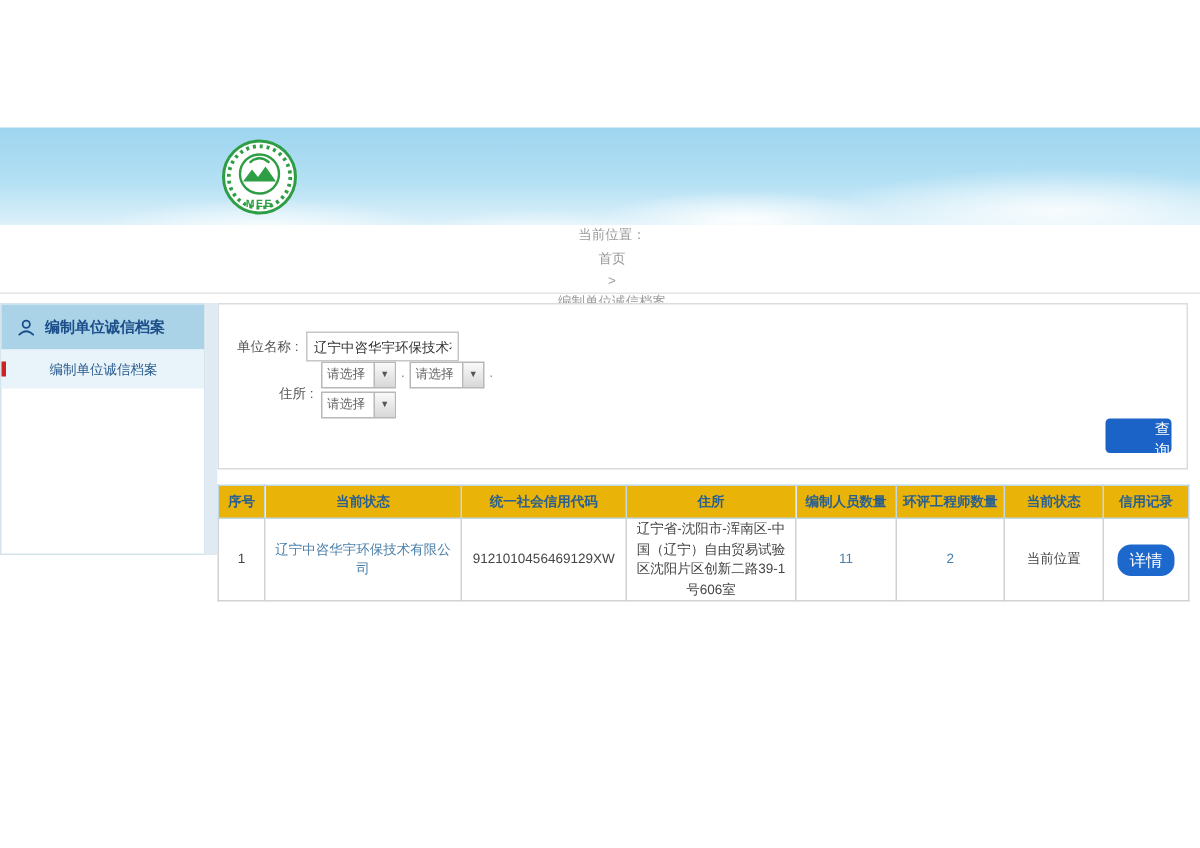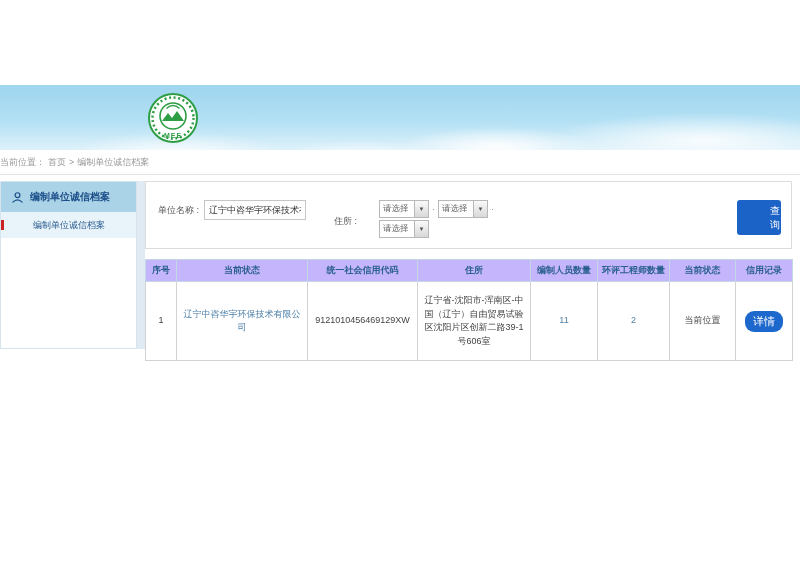--- a/index.html
+++ b/index.html
@@ -22,23 +22,23 @@
   }
   .logo { width:52px; height:52px; margin-right:12px; flex:0 0 auto; }
   .banner-title {
     font-size:30px; font-weight:bold; color:#1d3e94;
     letter-spacing:4px; white-space:nowrap;
     text-shadow:0 1px 0 rgba(255,255,255,.5);
   }
 
   
   .breadcrumb {
-    height:25px; display:flex; align-items:center; gap:3px;
-    padding-left:0; font-size:9px; color:#999;
-    border-bottom:1px solid #e4e4e4; background:#fff;
+    height:46px; display:flex; align-items:center; gap:3px;
+    padding-left:16px; font-size:9px; color:#999;
+    border-bottom:1px solid #e4e4e4; background:#fff;flex-direction:column;
   }
   .breadcrumb a { color:#999; text-decoration:none; cursor:pointer; }
 
   
   .content { display:flex; margin-top:6px; }
   .sidebar {
     width:137px; height:168px; background:#fff;
     border:1px solid #d6e4ee; flex:0 0 auto;
   }
   .sidebar-header {
@@ -52,64 +52,64 @@
     font-size:9px; color:#2a5d8f; cursor:pointer;
   }
   .red-marker { position:absolute; left:0; top:8px; width:3px; height:10px; background:#cc2222; }
   .gap-strip { width:8px; height:168px; background:#dfeaf2; flex:0 0 auto; }
   .main { flex:1; background:#fff; padding-right:5px; }
 
   
   .search-panel {
     width:647px; border:1px solid #dcdcdc; background:#fff;
     padding:18px 10px 10px 12px;
-    display:flex; align-items:flex-start; font-size:9px; color:#555;
+    display:flex; align-items:flex-start; font-size:9px; color:#555;flex-direction:column;
   }
   .field { display:flex; align-items:center; }
   .field label { white-space:nowrap; }
   .text-input {
     height:20px; border:1px solid #c6c6c6; background:#fff;
     font-size:9px; color:#333; padding:0 4px; margin-left:5px; outline:none;
     font-family:"Liberation Sans","DejaVu Sans",sans-serif;
   }
   .addr-group { display:flex; align-items:center; margin-left:28px; }
-  .dd-rows { display:flex; flex-direction:column; gap:2px; margin-left:22px; }
+  .dd-rows { display:flex; flex-direction:column; gap:2px; margin-left:5px; }
   .dd-row { display:flex; align-items:center; }
   .select {
     width:50px; height:18px; border:1px solid #b8b8b8; background:#fff;
     display:flex; align-items:center; cursor:pointer;
   }
   .select .sel-text { flex:1; font-size:8.5px; color:#666; padding-left:3px; white-space:nowrap; overflow:hidden; }
   .select .sel-arrow {
     width:14px; height:100%; border-left:1px solid #b8b8b8;
     background:linear-gradient(180deg,#fafafa,#d8d8d8);
     display:flex; align-items:center; justify-content:center;
     font-size:6px; color:#555;
   }
   .dot-sep { margin:0 3px; color:#888; }
   .query-btn {
-    margin-left:auto; width:44px; height:35px; border:none; border-radius:3px;
+    margin-left:auto; width:44px; height:23px; border:none; border-radius:3px;
     background:#1c63c8; color:#fff; font-size:10px; cursor:pointer;
     font-family:Liberation Serif, serif;
     padding-left:32px;
   }
 
   
   table.result {
     width:647px; margin-top:10px; border-collapse:collapse;
     table-layout:fixed; font-size:9px;
   }
   table.result th {
-    background:#c4b5fd; color:#2a6090; font-weight:bold;
+    background:#eab308; color:#2a6090; font-weight:bold;
     border:1px solid #c2d8e5; height:22px; padding:2px;
     white-space:nowrap; overflow:hidden; text-align:center;
   }
   table.result td {
     border:1px solid #d2d2d2; color:#444; text-align:center;
-    padding:12px 3px; vertical-align:middle; line-height:1.5;
+    padding:0 3px; vertical-align:middle; line-height:1.5;
     height:40px;
   }
   .link { color:#4d80aa; text-decoration:none; cursor:pointer; }
   .detail-btn {
     display:inline-block; background:#1d68cc; color:#fff; border:none;
     border-radius:9px; font-size:11px; padding:3px 8px; cursor:pointer;
     font-family:"Liberation Sans","DejaVu Sans",sans-serif;
   }
 </style>
 </head>

